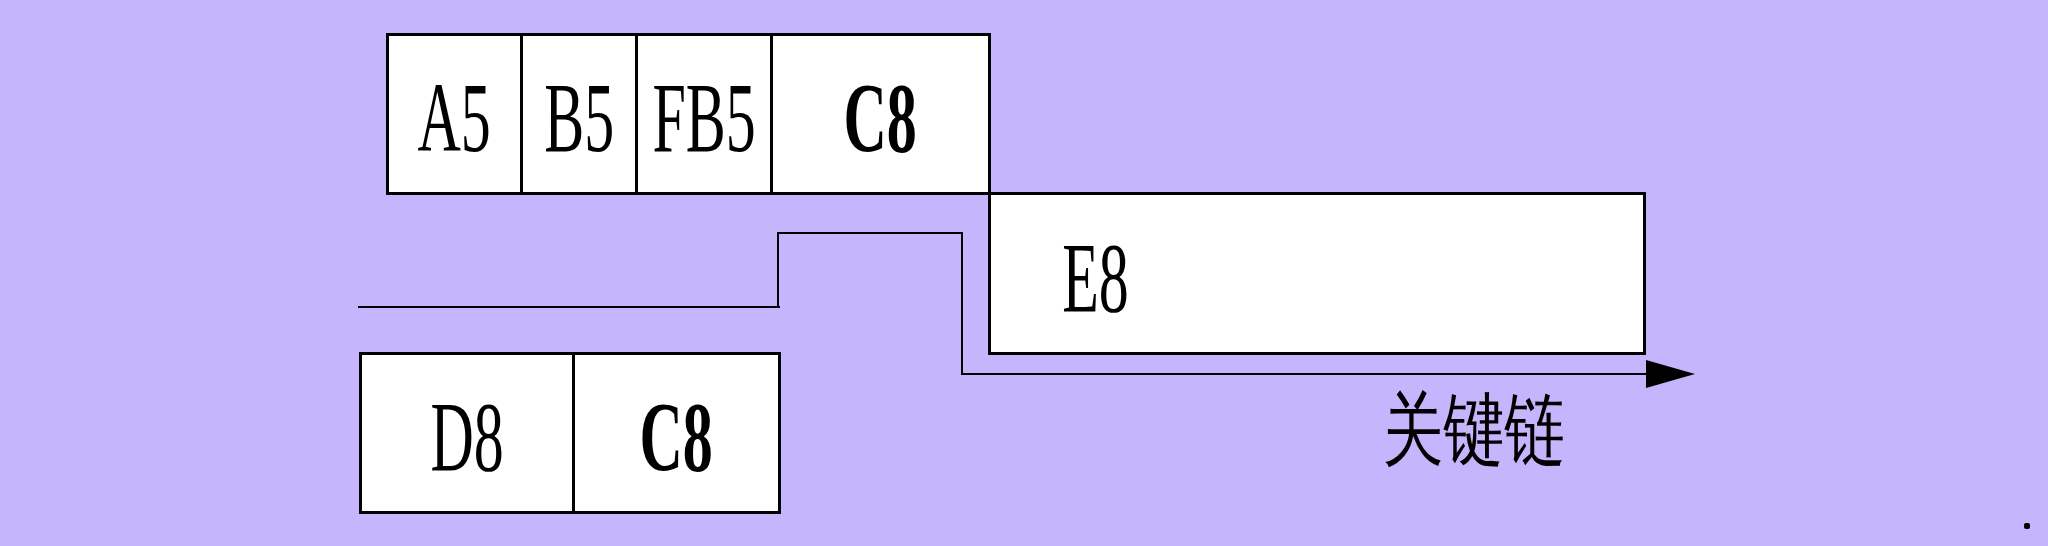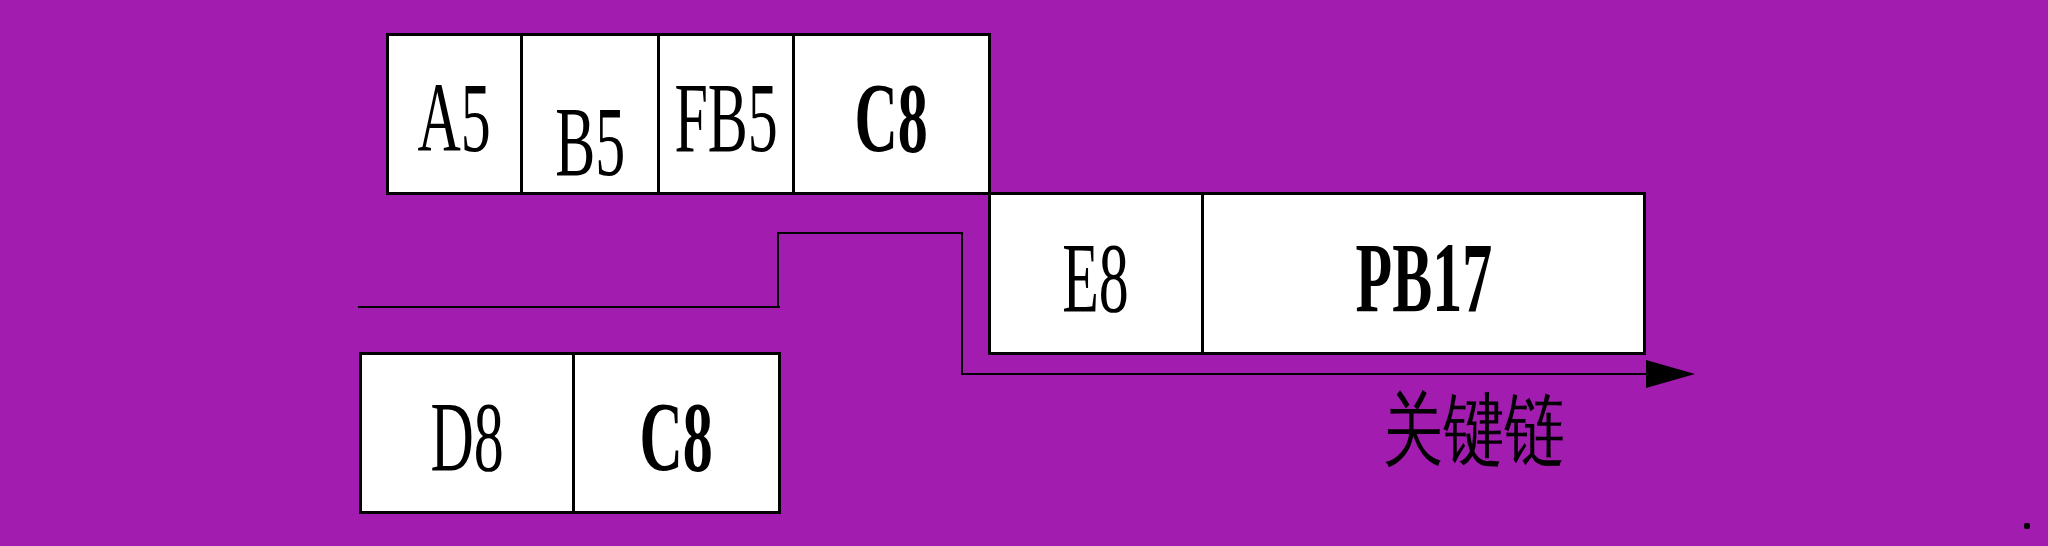--- a/index.html
+++ b/index.html
@@ -4,21 +4,21 @@
 <style>
   html, body {
     margin: 0;
     padding: 0;
     background: #ffffff;
   }
   .canvas {
     position: relative;
     width: 2048px;
     height: 546px;
-    background: #a21caf;
+    background: #c4b5fd;
     overflow: hidden;
     font-family: "Liberation Serif", "DejaVu Serif", serif;
   }
   .row {
     position: absolute;
     display: flex;
     box-sizing: border-box;
     border: 3px solid #000000;
     background: #ffffff;
   }
@@ -76,37 +76,34 @@
 </style>
 </head>
 <body>
 
 <div class="canvas">
 
   <div class="row" style="left:386px; top:33px; width:605px; height:162px;">
     <div class="cell" style="width:131px;">
       <span class="lbl">A5</span>
     </div>
-    <div class="cell" style="width:137px;align-items:flex-end;">
+    <div class="cell" style="width:115px;">
       <span class="lbl">B5</span>
     </div>
     <div class="cell" style="width:135px;">
       <span class="lbl">FB5</span>
     </div>
     <div class="cell grow">
       <span class="lbl">C8</span>
     </div>
   </div>
 
   <div class="row" style="left:988px; top:192px; width:658px; height:163px;text-align:center;">
     <div class="cell" style="width:210px;">
       <span class="lbl">E8</span>
-    </div>
-    <div class="cell grow">
-      <span class="lbl">PB17</span>
     </div>
   </div>
 
   <div class="row" style="left:359px; top:352px; width:422px; height:162px;">
     <div class="cell" style="width:210px;">
       <span class="lbl">D8</span>
     </div>
     <div class="cell grow">
       <span class="lbl">C8</span>
     </div>

